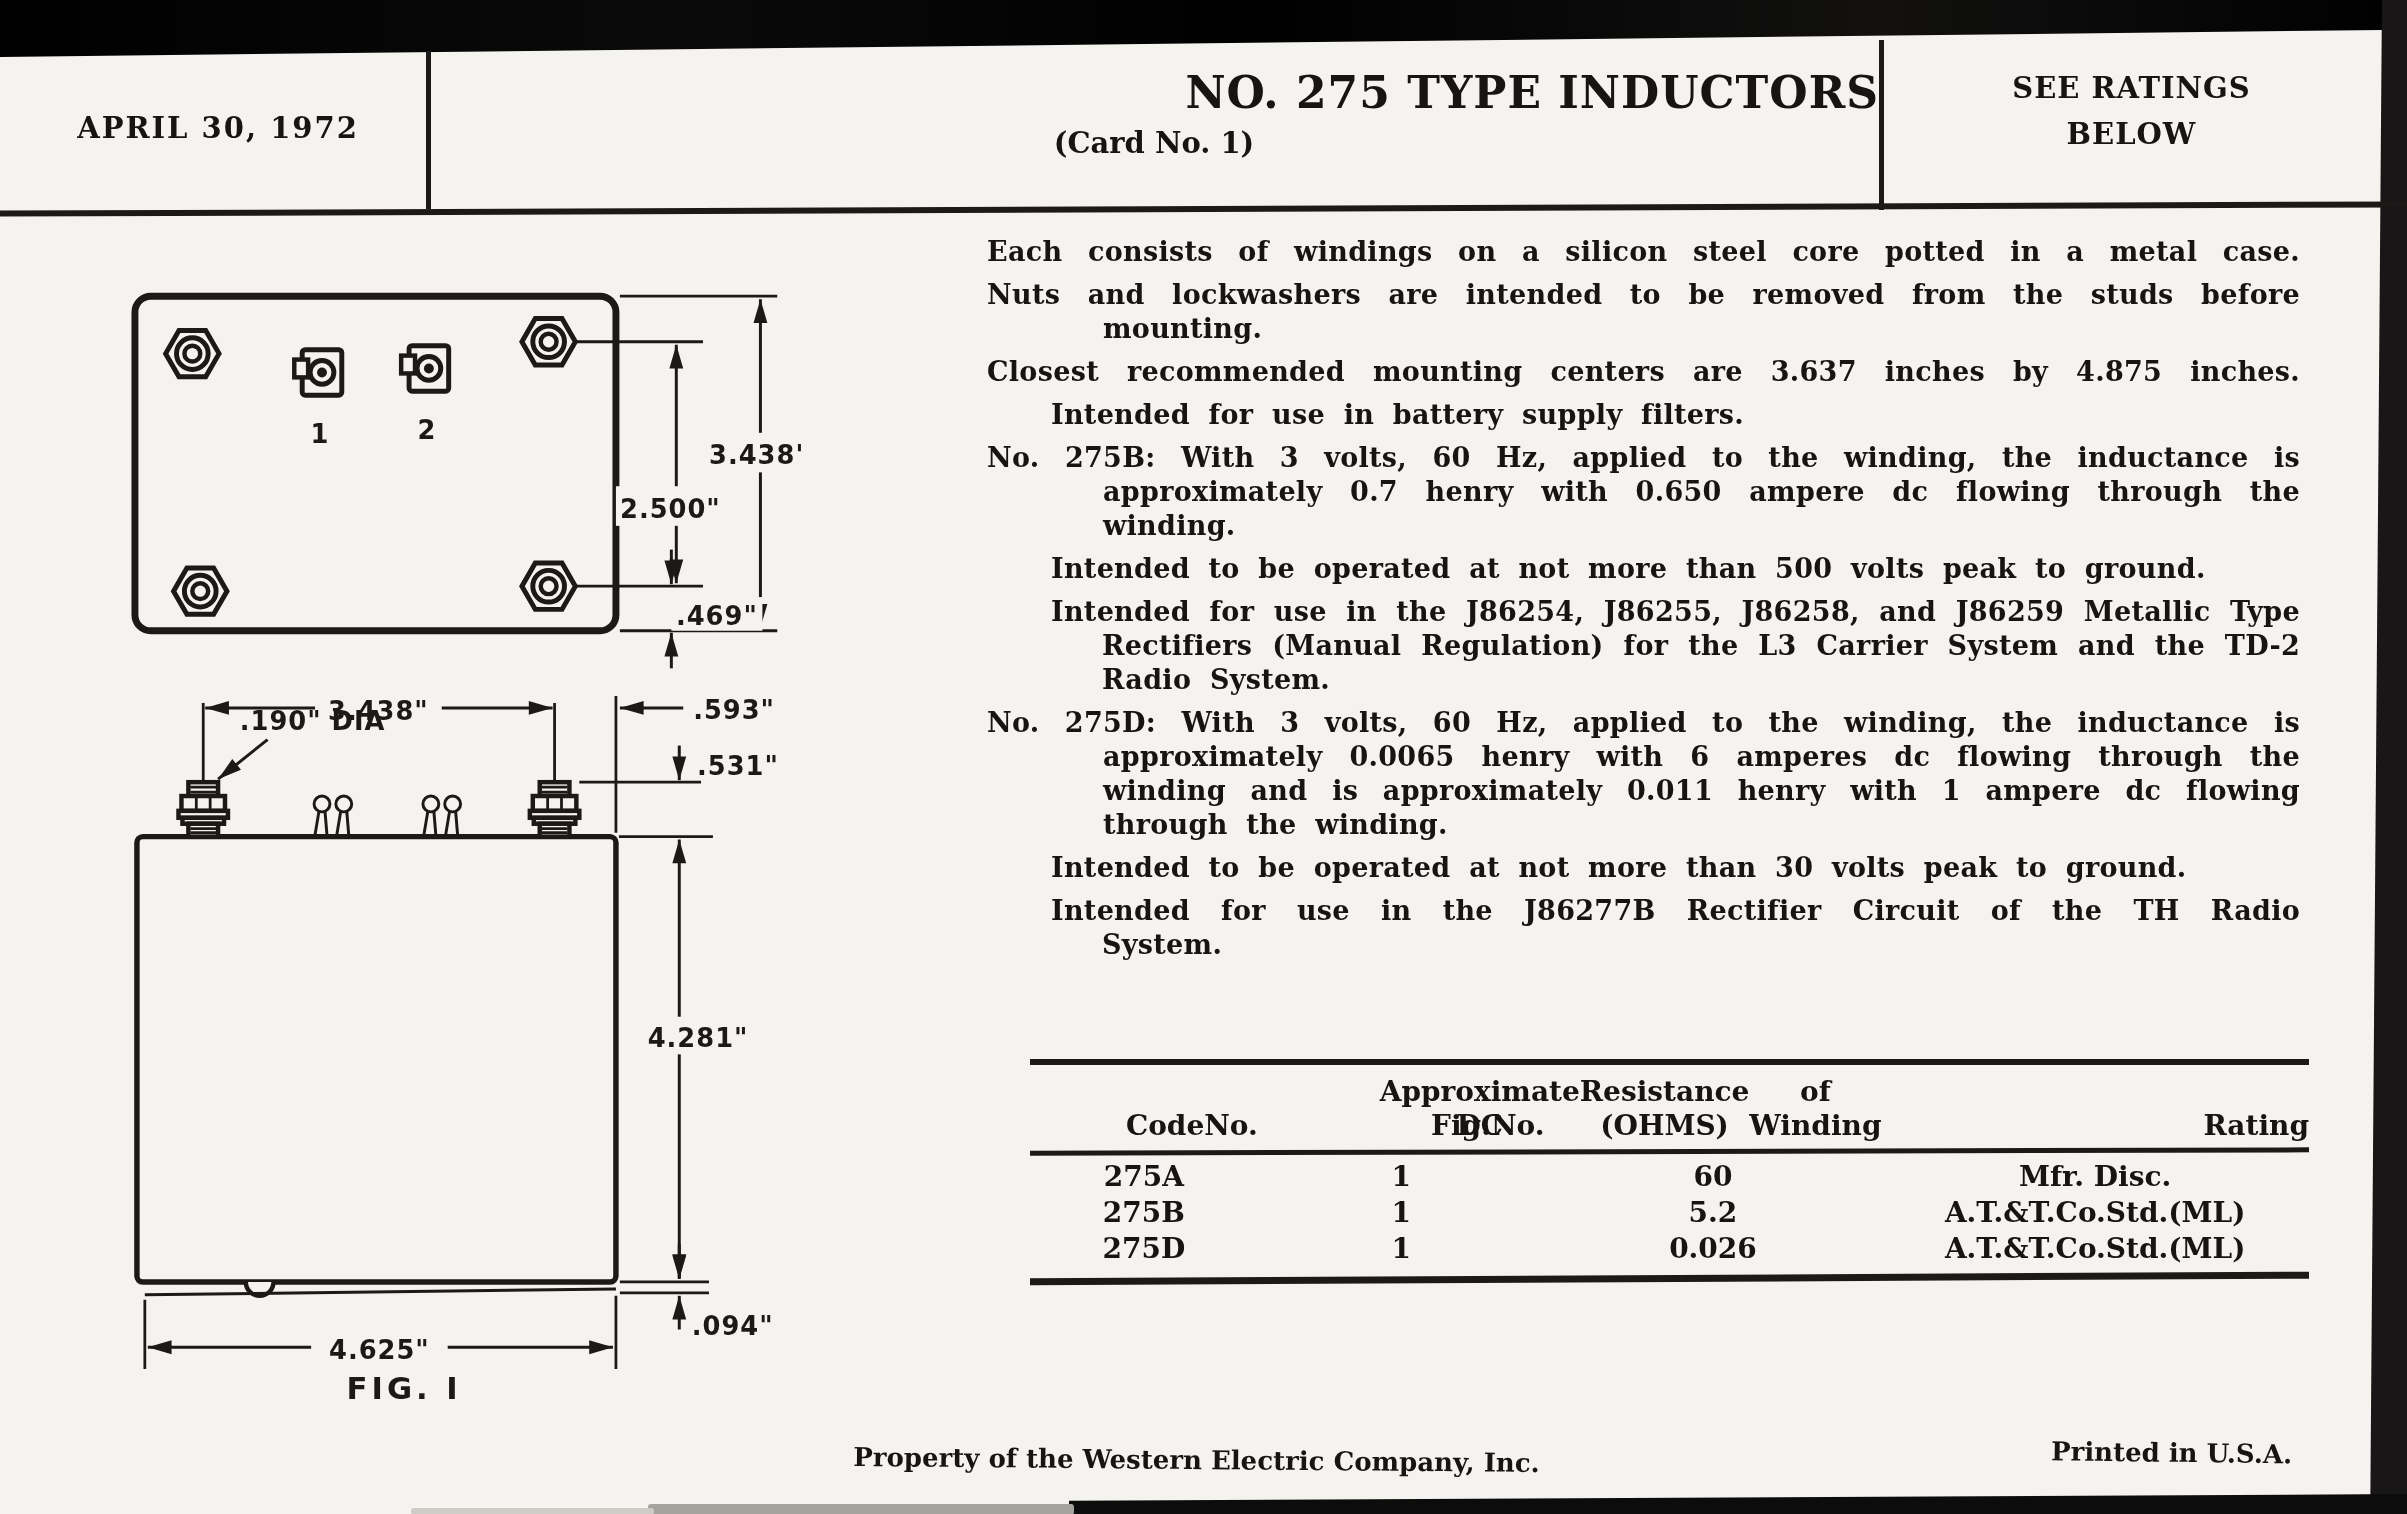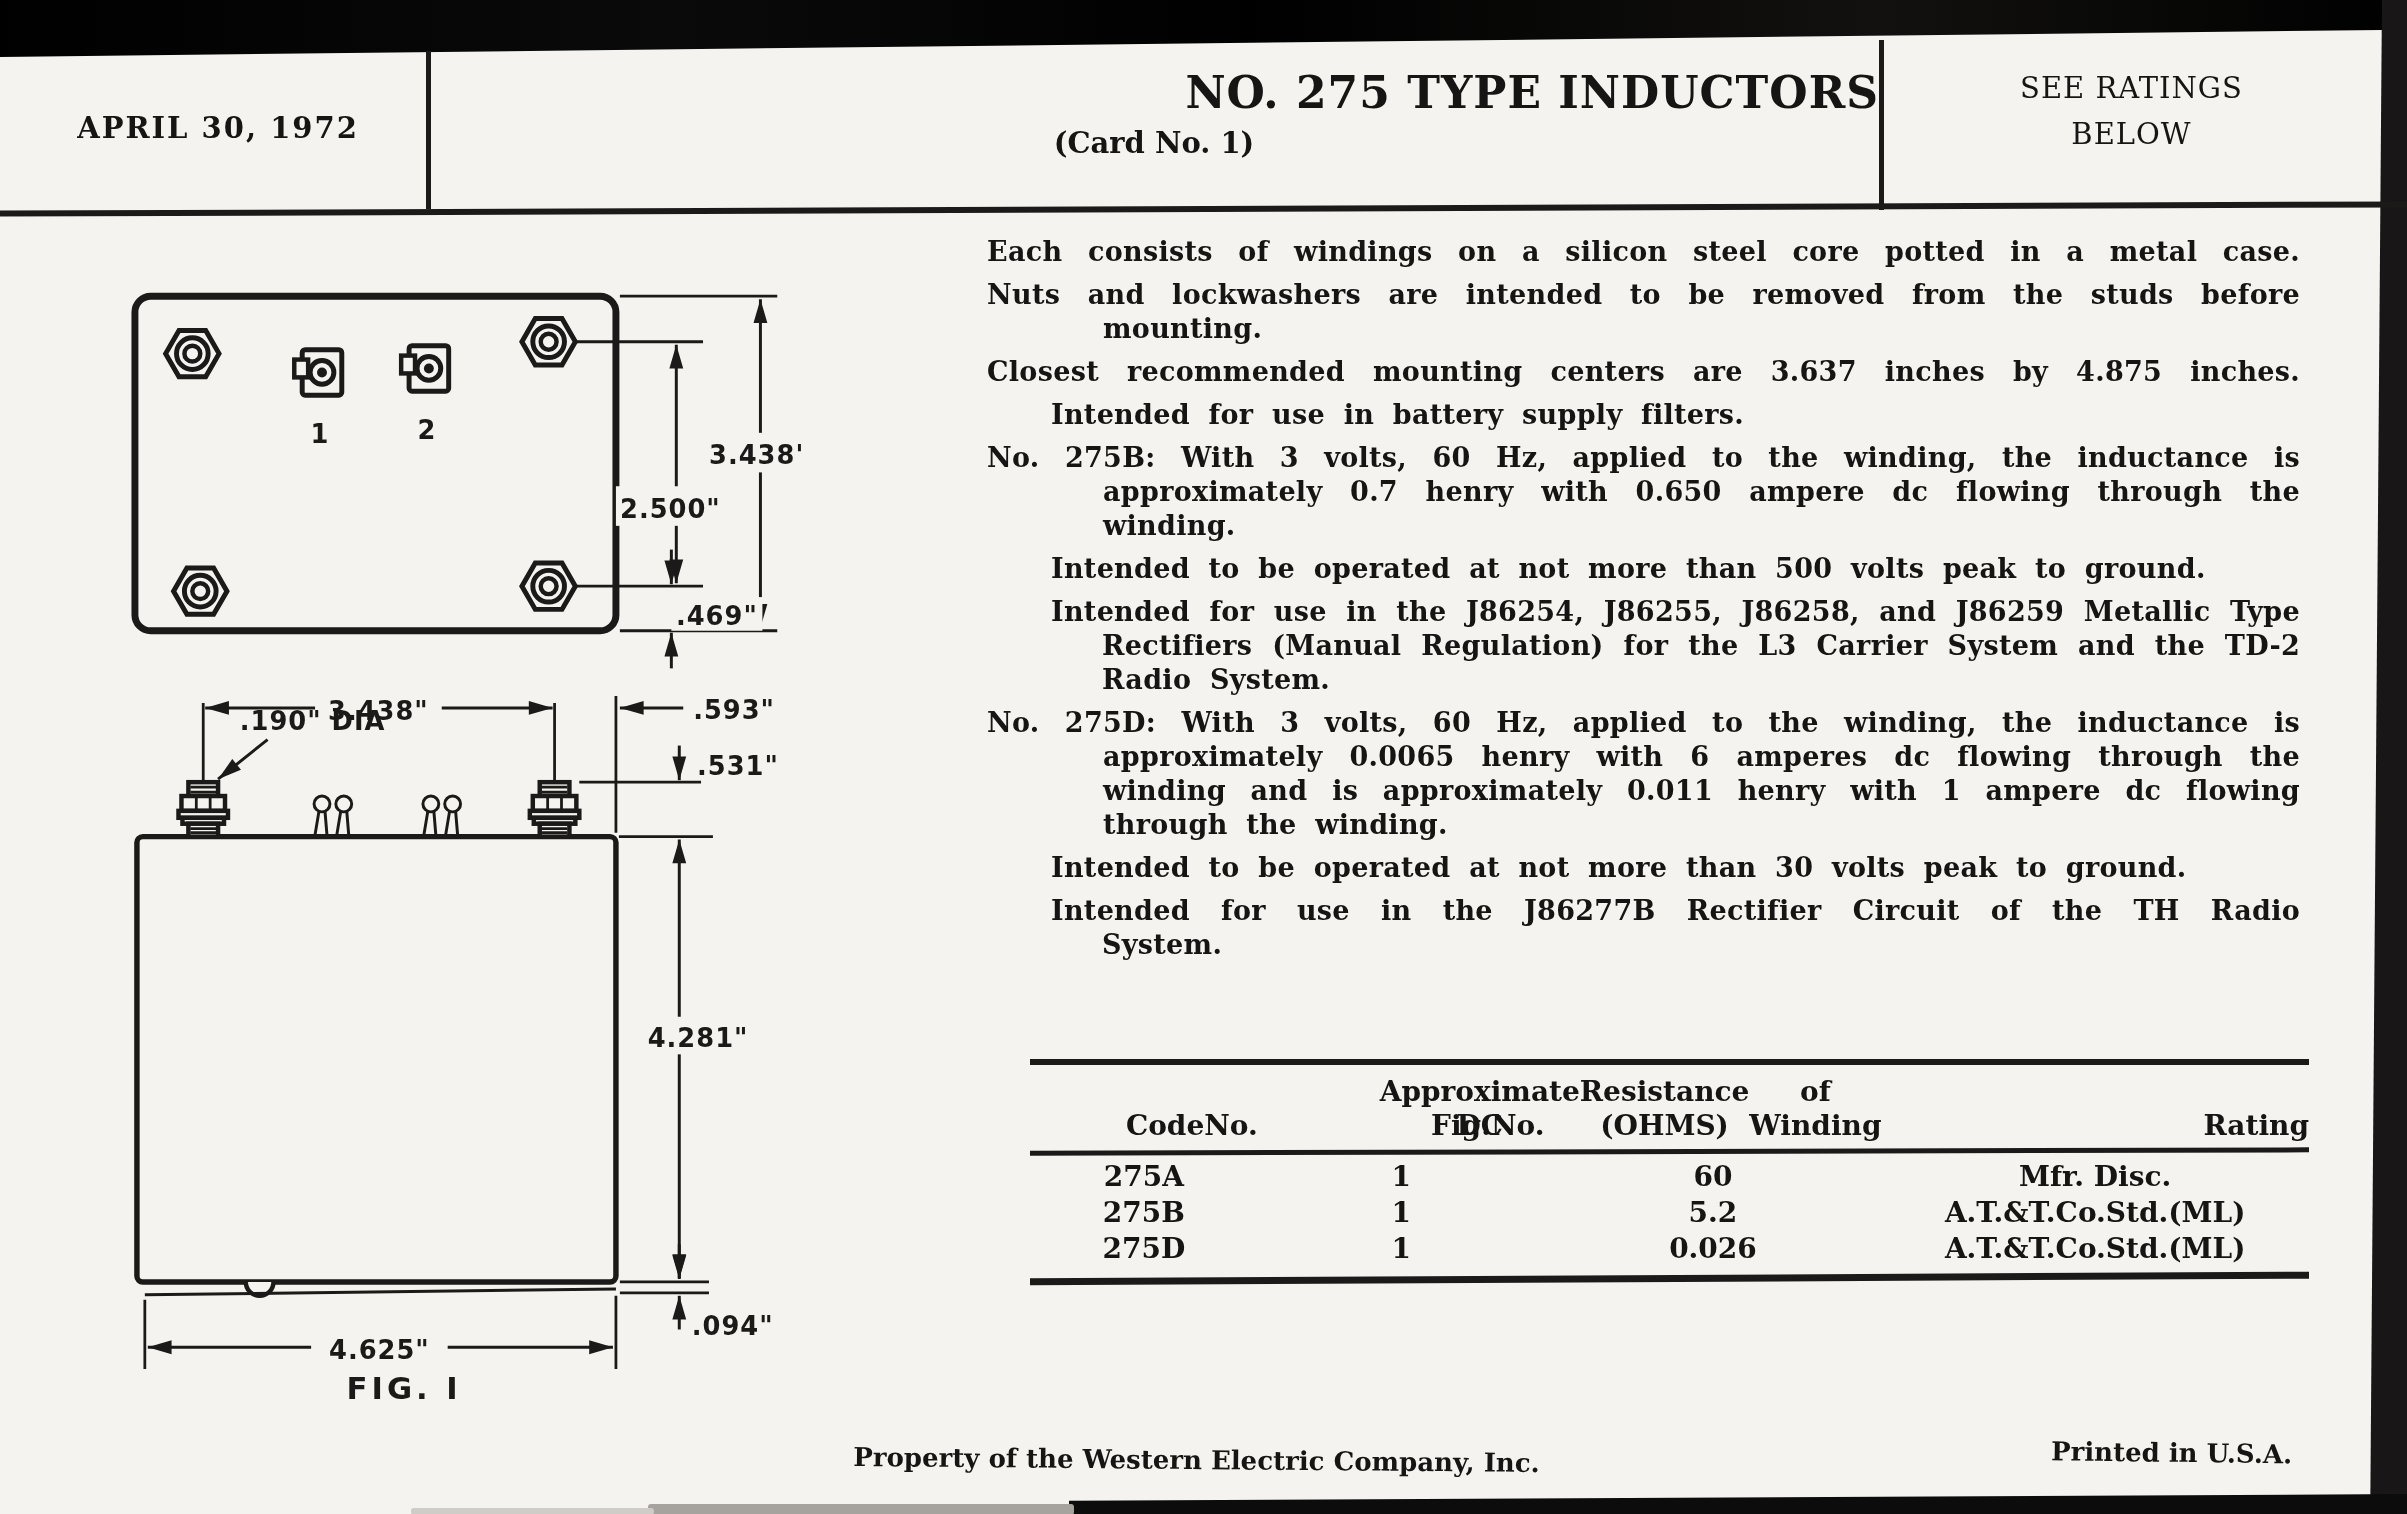--- a/index.html
+++ b/index.html
@@ -17,21 +17,21 @@
   .botgray2{position:absolute;left:411px;top:1508px;width:243px;height:7px;background:#cfcbc6;border-radius:3px;}
   
   .hdr-date{position:absolute;left:20px;top:111px;width:396px;text-align:center;
             font-size:29px;font-weight:bold;letter-spacing:2px;}
   .hdr-div1{position:absolute;left:426px;top:51px;width:5px;height:158px;background:#1b1a19;}
   .hdr-title-wrap{position:absolute;left:429px;top:0;width:1450px;text-align:center;}
   .hdr-title{margin-top:67px;font-size:44px;font-weight:bold;letter-spacing:1px;text-align:right;}
   .hdr-sub{margin-top:8px;font-size:29px;font-weight:bold;}
   .hdr-div2{position:absolute;left:1879px;top:40px;width:5px;height:170px;background:#1b1a19;}
   .hdr-ratings{position:absolute;left:1884px;top:65px;width:495px;text-align:center;
-               font-size:29px;font-weight:normal;line-height:46px;letter-spacing:1px;}
+               font-size:29px;font-weight:bold;line-height:46px;letter-spacing:1px;}
   .hdr-rule{position:absolute;left:0;top:206px;width:2408px;height:6px;background:#1b1a19;transform:rotate(-0.22deg);}
   
   .bodycol{position:absolute;left:987px;top:235px;width:1313px;
            font-size:27px;font-weight:bold;line-height:34px;letter-spacing:0.3px;word-spacing:9px;}
   .bodycol .para{margin:0 0 9px 0;text-align:justify;}
   .p-hang{padding-left:116px;text-indent:-116px;}
   .p-sub{margin-left:64px !important;padding-left:51px;text-indent:-51px;}
   .p-full{text-align-last:justify;}
   
   .rtable{position:absolute;left:1030px;top:1059px;width:1279px;font-weight:bold;}

